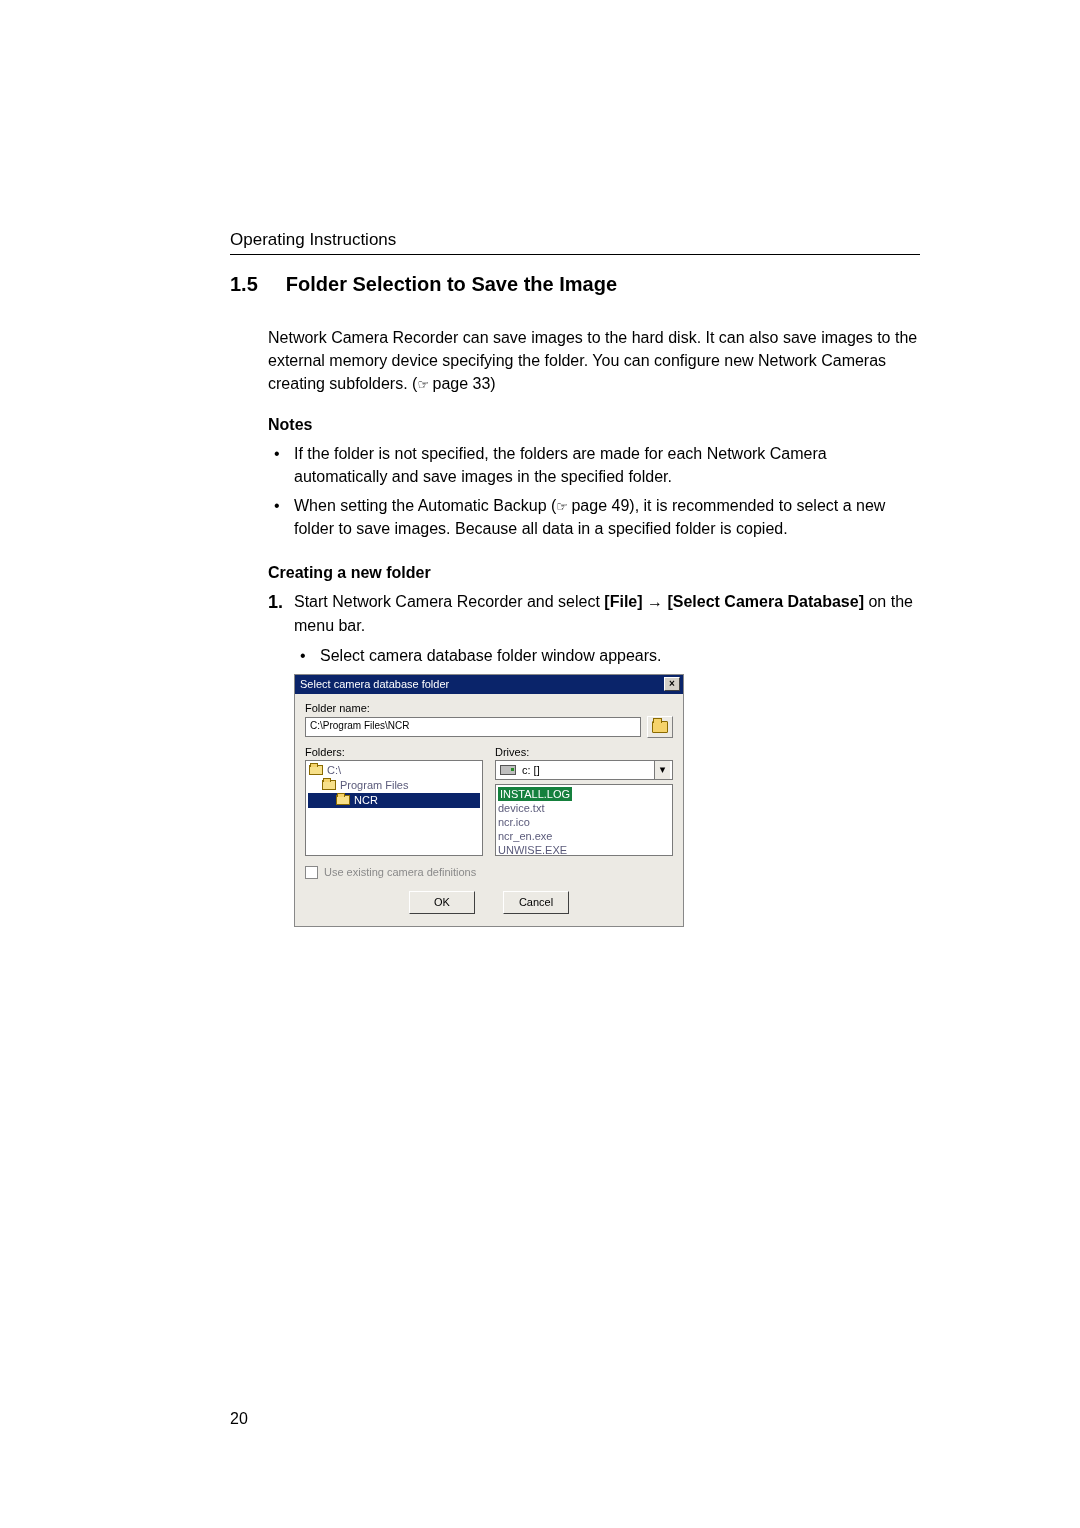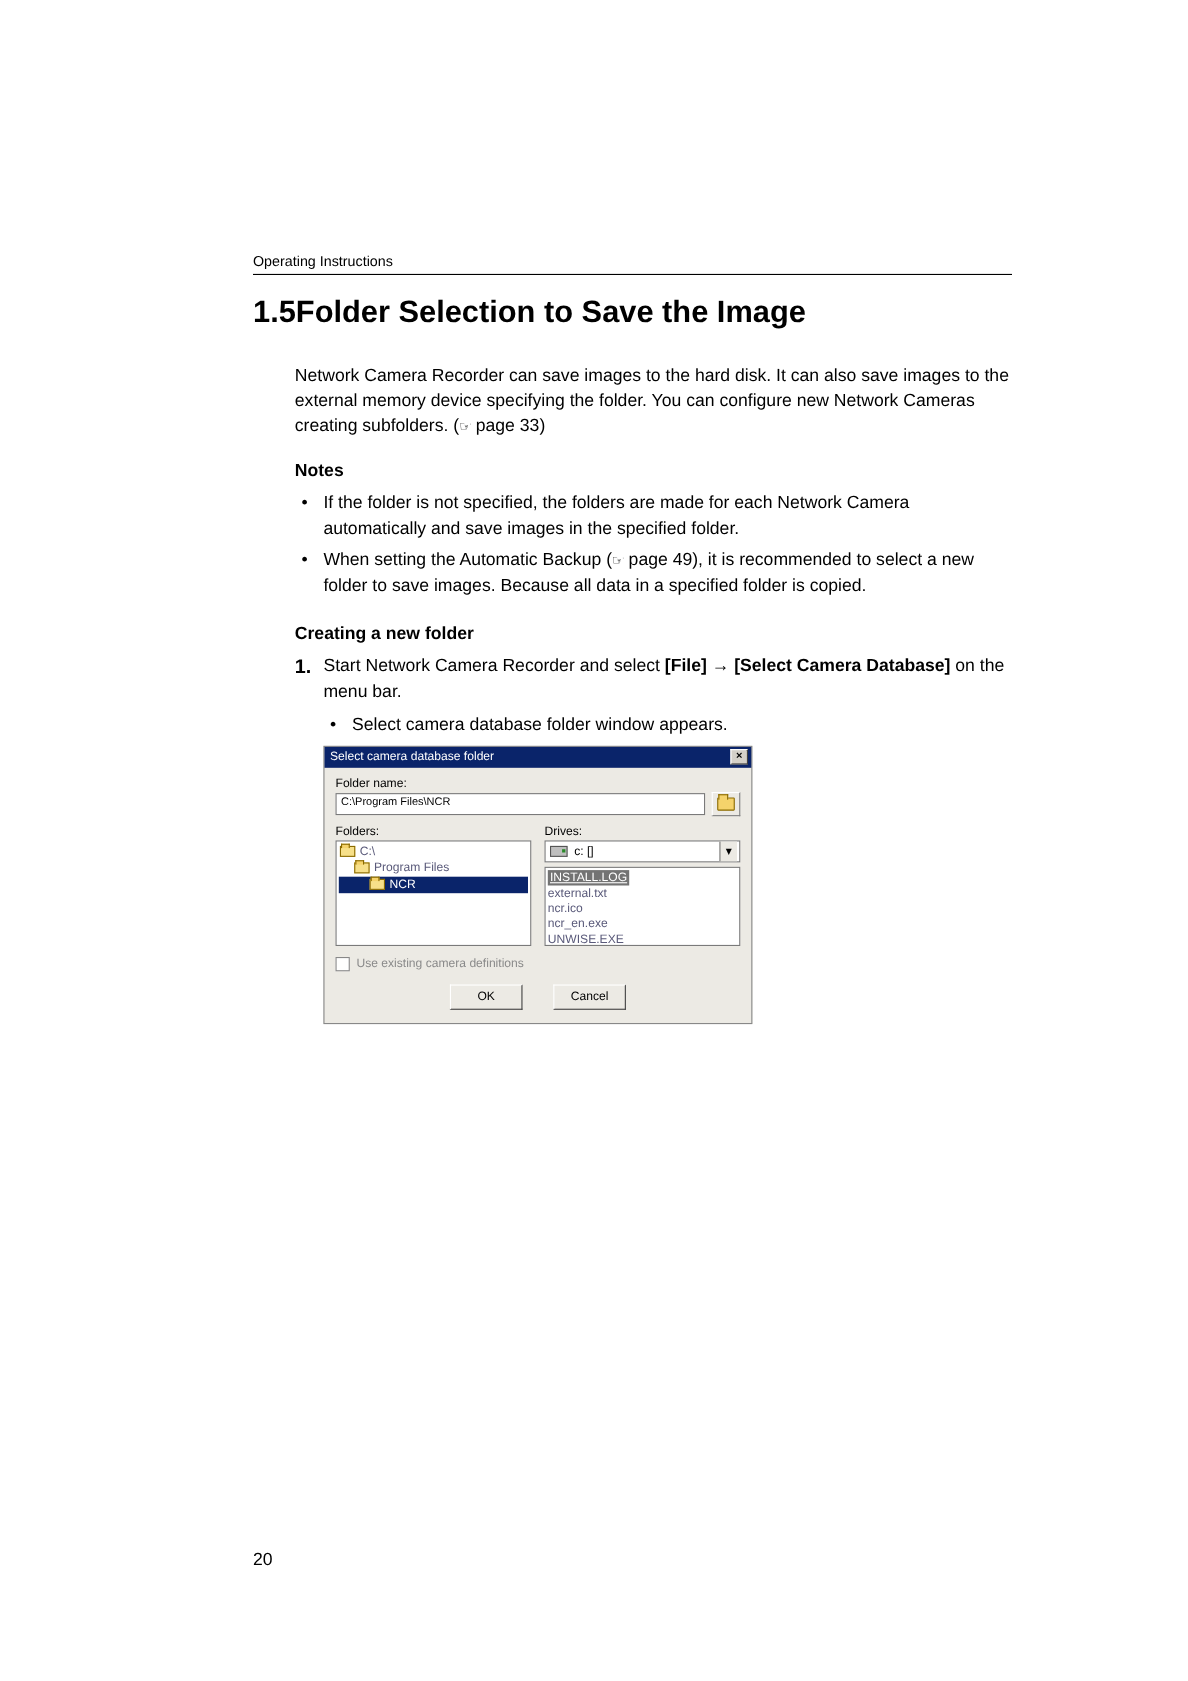--- a/index.html
+++ b/index.html
@@ -8,30 +8,31 @@
     height: 1528px;
     background: #ffffff;
     font-family: Arial, Helvetica, sans-serif;
     color: #000;
     position: relative;
   }
   .page {
     padding: 230px 160px 0 230px;
   }
   .running-head {
-    font-size: 13px;
+    font-size: 17px;
     border-bottom: 1.5px solid #000;
     padding-bottom: 4px;
     margin-bottom: 18px;
   }
   h1.section-title {
-    font-size: 28px;
+    font-size: 20px;
     font-weight: bold;
     margin-bottom: 30px;
     display: flex;
+    gap: 28px;
   }
   .body-indent { margin-left: 38px; }
   p.para {
     font-size: 16px;
     line-height: 1.45;
     margin-bottom: 20px;
   }
   .notes-head, .subhead {
     font-size: 16px;
     font-weight: bold;
@@ -152,21 +153,21 @@
   }
   .drive-icon { width:16px; height:10px; background:#bfbfbf; border:1px solid #555; position:relative; }
   .drive-icon::after { content:""; position:absolute; right:1px; top:2px; width:3px; height:3px; background:#2a8a2a; }
   .drive-dd {
     width:16px; height:18px; margin-left:auto;
     border-left:1px solid #7a7a7a;
     background:#eceae4; display:flex; align-items:center; justify-content:center;
   }
   .file-list { margin-top:4px; }
   .file-list .f { line-height:14px; }
-  .file-list .f.sel { background:#737373; color:#fff; display:inline-block; padding:0 2px;text-decoration:underline;}
+  .file-list .f.sel { background:#15803d; color:#fff; display:inline-block; padding:0 2px;}
   .chk-row { display:flex; align-items:center; gap:6px; margin-top:10px; color:#8a8a8a; }
   .chk {
     width:13px; height:13px; background:#fff; border:1px solid #888;
   }
   .btn-row { display:flex; justify-content:center; gap:28px; margin-top:12px; }
   .winbtn {
     width:66px; height:23px; background:#eceae4;
     border:1px solid #fff; border-right-color:#404040; border-bottom-color:#404040;
     font-size:11px; display:flex; align-items:center; justify-content:center;
   }
@@ -243,21 +244,21 @@
               </div>
               <div class="col">
                 <span class="lbl">Drives:</span>
                 <div class="drive-row">
                   <span class="drive-icon"></span>
                   <span>c: []</span>
                   <span class="drive-dd">▾</span>
                 </div>
                 <div class="listbox file-list" style="height:72px;">
                   <div class="f sel">INSTALL.LOG</div>
-                  <div class="f">external.txt</div>
+                  <div class="f">device.txt</div>
                   <div class="f">ncr.ico</div>
                   <div class="f">ncr_en.exe</div>
                   <div class="f">UNWISE.EXE</div>
                 </div>
               </div>
             </div>
             <div class="chk-row">
               <div class="chk"></div>
               <span>Use existing camera definitions</span>
             </div>

